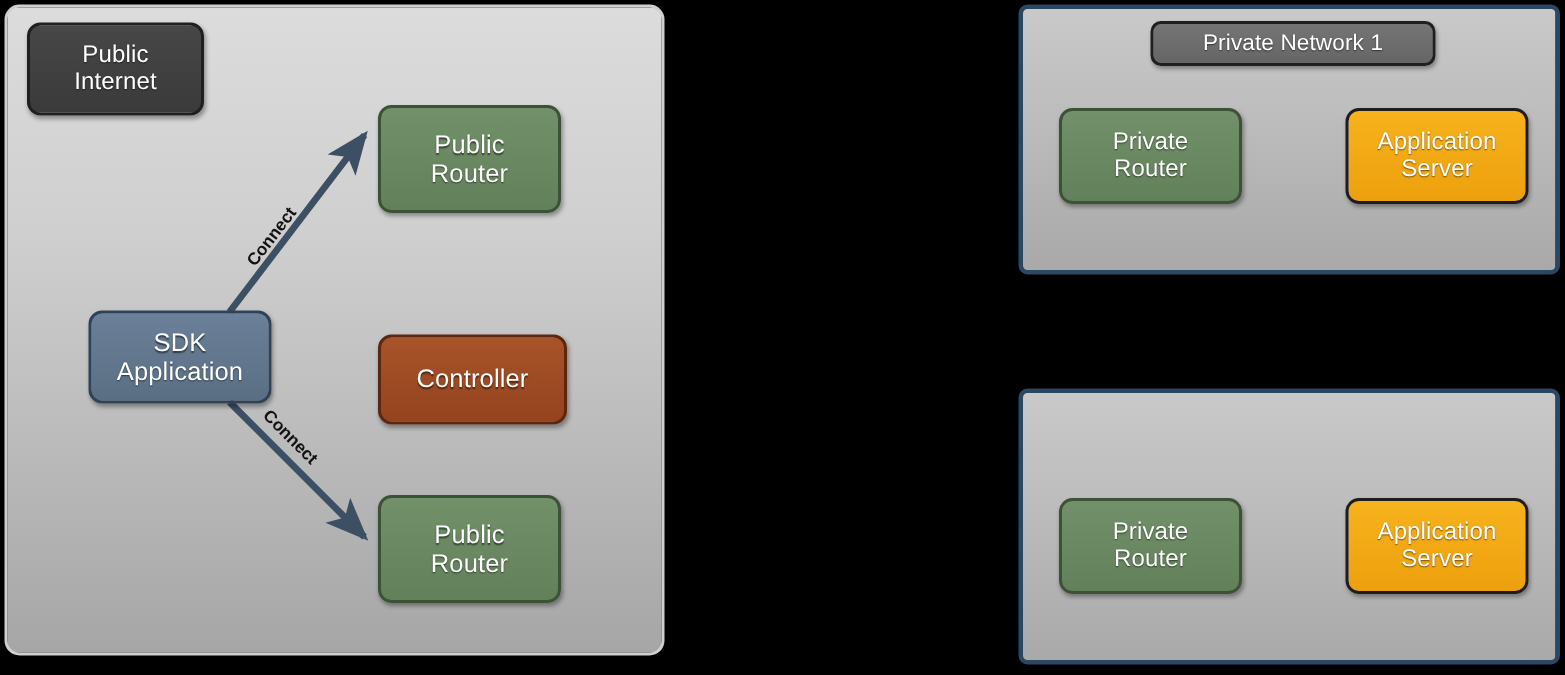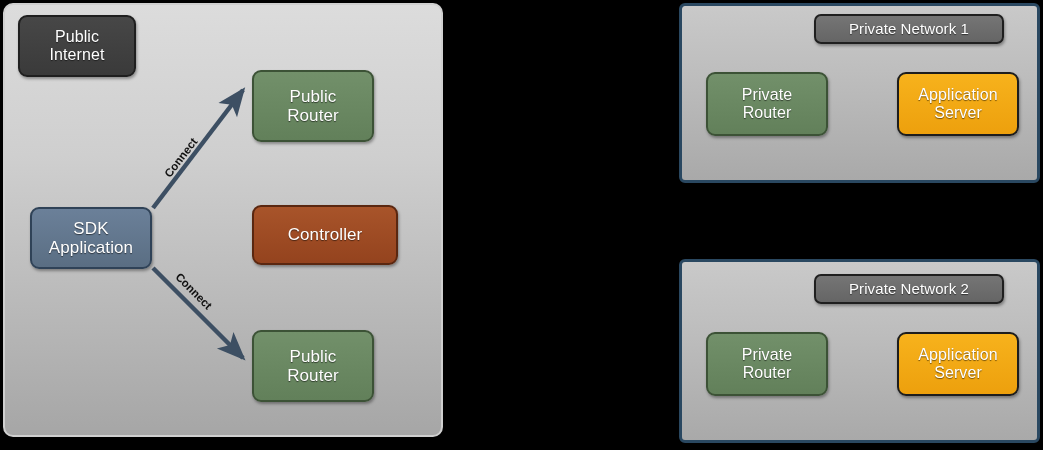--- a/index.html
+++ b/index.html
@@ -40,34 +40,34 @@
     background: linear-gradient(180deg, #474747 0%, #3a3a3a 100%);
     border-color: #1f1f1f;
   }
   .node-green {
     background: linear-gradient(180deg, #72906a 0%, #62805a 100%);
     border-color: #3c5236;
   }
   .node-blue {
     background: linear-gradient(180deg, #6b8099 0%, #5a6e83 100%);
     border-color: #2f4257;
+    margin-left: 29px;
   }
   .node-rust {
     background: linear-gradient(180deg, #a8542a 0%, #94431e 100%);
     border-color: #5a2710;
   }
   .node-amber {
     background: linear-gradient(180deg, #f7b21c 0%, #eda00d 100%);
     border-color: #1d1d1d;
   }
   .node-gray-title {
     background: linear-gradient(180deg, #757575 0%, #656565 100%);
     border-color: #1f1f1f;
     border-radius: 7px;
-    margin-left: 47px;
   }
 
   
   #public-panel {
     position: absolute;
     left: 3px;
     top: 3px;
     width: 440px;
     height: 434px;
     box-sizing: border-box;
@@ -109,21 +109,21 @@
 <body>
 
 <div id="public-panel">
 
   <div class="node node-dark" style="left:13px; top:10px; width:118px; height:62px; font-size:16px;">Public
 Internet</div>
 
   <div class="node node-green" style="left:247px; top:65px; width:122px; height:72px; font-size:17px;">Public
 Router</div>
 
-  <div class="node node-rust" style="left:247px; top:200px; width:146px; height:60px; font-size:17px;">Controller</div>
+  <div class="node node-rust" style="left:247px; top:218px; width:126px; height:60px; font-size:17px;">Controller</div>
 
   <div class="node node-green" style="left:247px; top:325px; width:122px; height:72px; font-size:17px;">Public
 Router</div>
 
   <div class="node node-blue" style="left:25px; top:202px; width:122px; height:62px; font-size:17px;">SDK
 Application</div>
 </div>
 
 <svg id="connector-layer" viewBox="0 0 1043 450" xmlns="http://www.w3.org/2000/svg">
   <defs>
@@ -147,20 +147,19 @@
   <div class="node node-gray-title" style="left:85px; top:8px; width:190px; height:30px; font-size:15px;">Private Network 1</div>
 
   <div class="node node-green" style="left:24px; top:66px; width:122px; height:64px; font-size:16px;">Private
 Router</div>
 
   <div class="node node-amber" style="left:215px; top:66px; width:122px; height:64px; font-size:16px;">Application
 Server</div>
 </div>
 
 <div id="private-panel-2" class="private-panel">
-  <div class="node node-gray-title" style="left:85px; top:12px; width:190px; height:30px; font-size:15px;">Private Network 2</div>
 
   <div class="node node-green" style="left:24px; top:70px; width:122px; height:64px; font-size:16px;">Private
 Router</div>
 
   <div class="node node-amber" style="left:215px; top:70px; width:122px; height:64px; font-size:16px;">Application
 Server</div>
 </div>
 
 </body></html>

